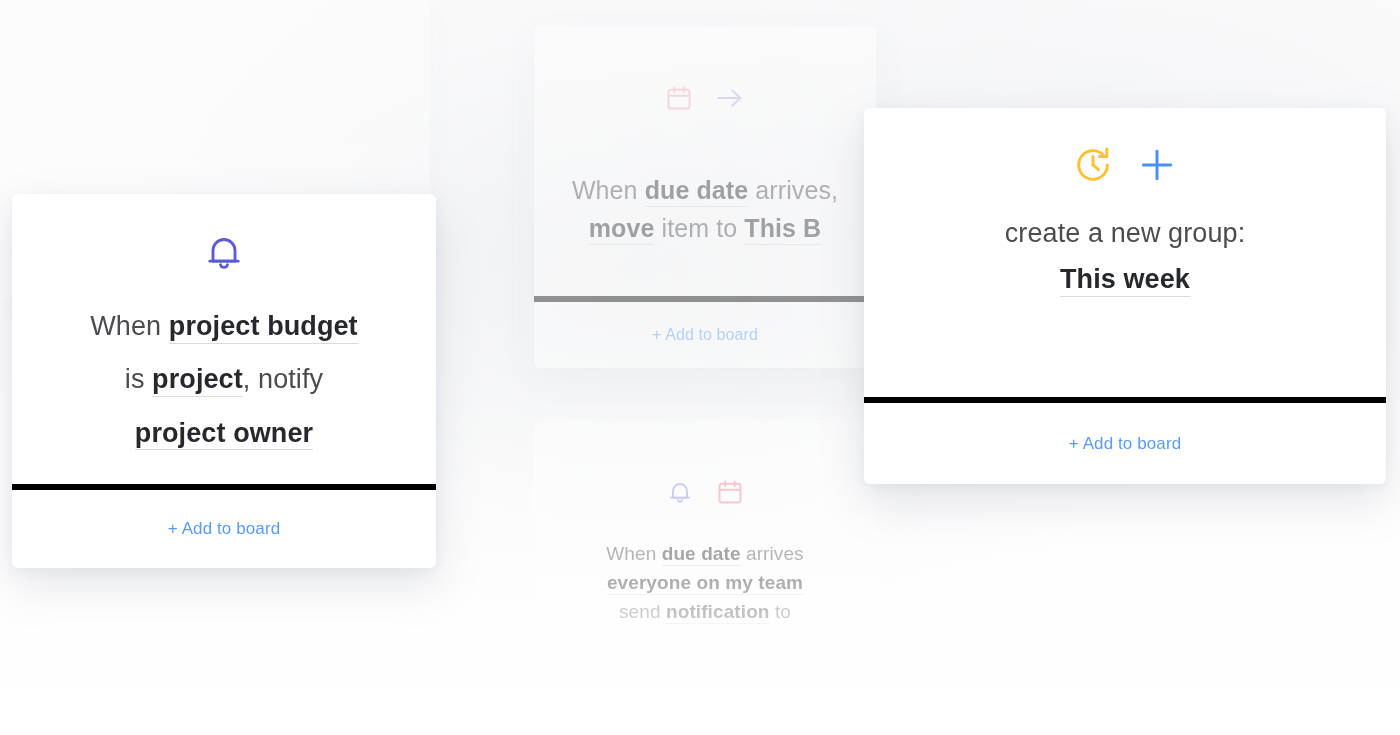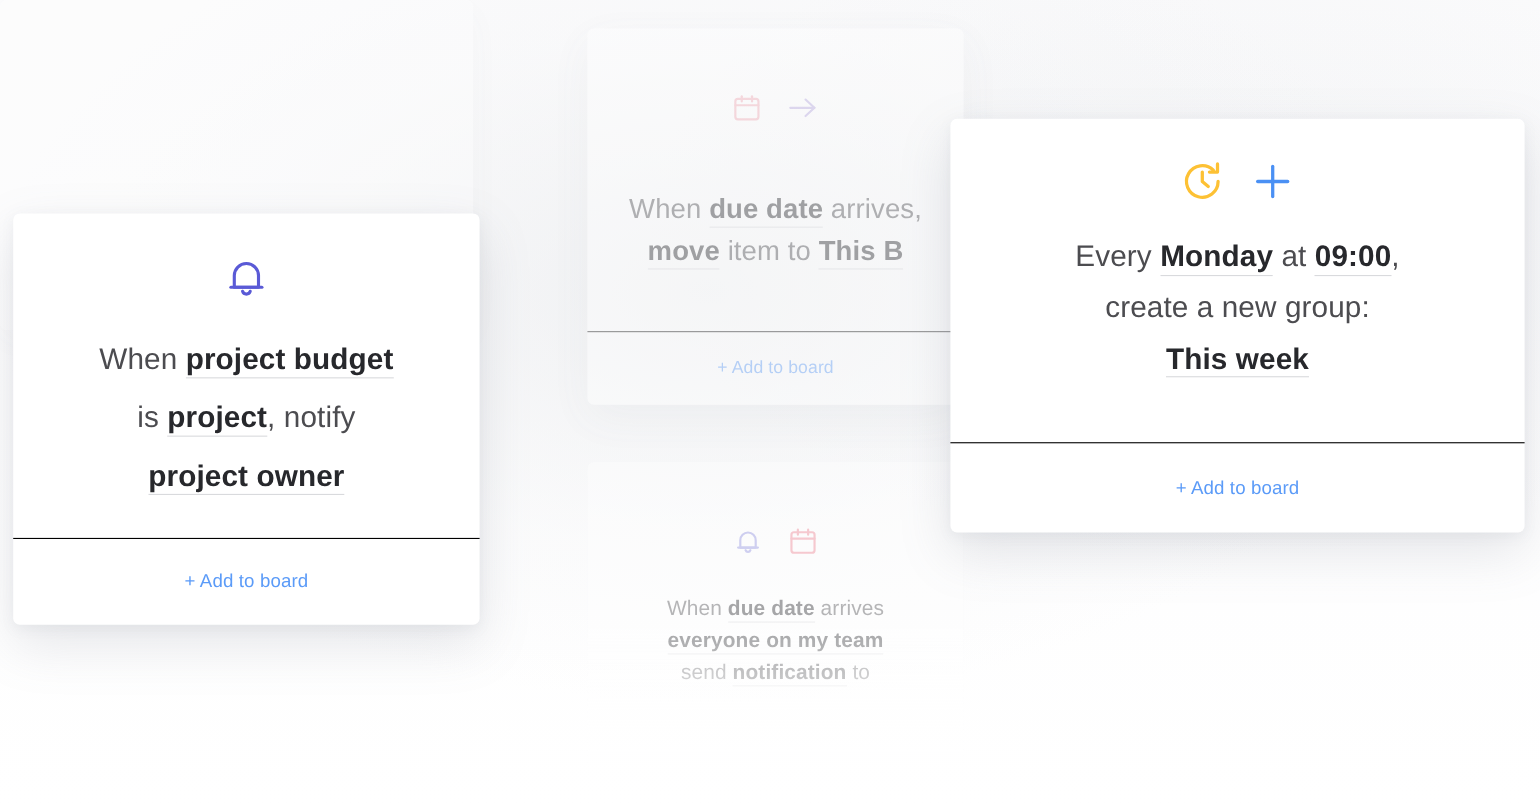--- a/index.html
+++ b/index.html
@@ -62,21 +62,21 @@
   .recipe-text .tok {
     font-weight: 700;
     color: #27282c;
     border-bottom: 1px solid #d9dadd;
     padding-bottom: 2px;
     display: inline-block;
     line-height: 1.02;
   }
   .card-footer {
     flex: 0 0 auto;
-    border-top: 1px solid #000000;
+    border-top: 6px solid #000000;
     display: flex;
     align-items: center;
     justify-content: center;
   }
   .add-link {
     color: #5b9bf8;
     text-decoration: none;
     letter-spacing: .1px;
     white-space: nowrap;
   }
@@ -265,23 +265,20 @@
         </span>
         <span>
           <svg class="ic" width="42" height="42" viewBox="0 0 24 24" fill="none" stroke="#4a90f4" stroke-width="1.7" stroke-linecap="round">
             <line x1="12" y1="4.2" x2="12" y2="19.8"></line>
             <line x1="4.2" y1="12" x2="19.8" y2="12"></line>
           </svg>
         </span>
       </div>
       <div class="recipe-text">
         <div>
-          <span>Every </span><span class="tok">Monday</span><span> at </span><span class="tok">09:00</span><span>,</span>
-        </div>
-        <div>
           <span>create a new group:</span>
         </div>
         <div>
           <span class="tok">This week</span>
         </div>
       </div>
     </div>
     <div class="card-footer">
       <a class="add-link" href="#">+ Add to board</a>
     </div>

